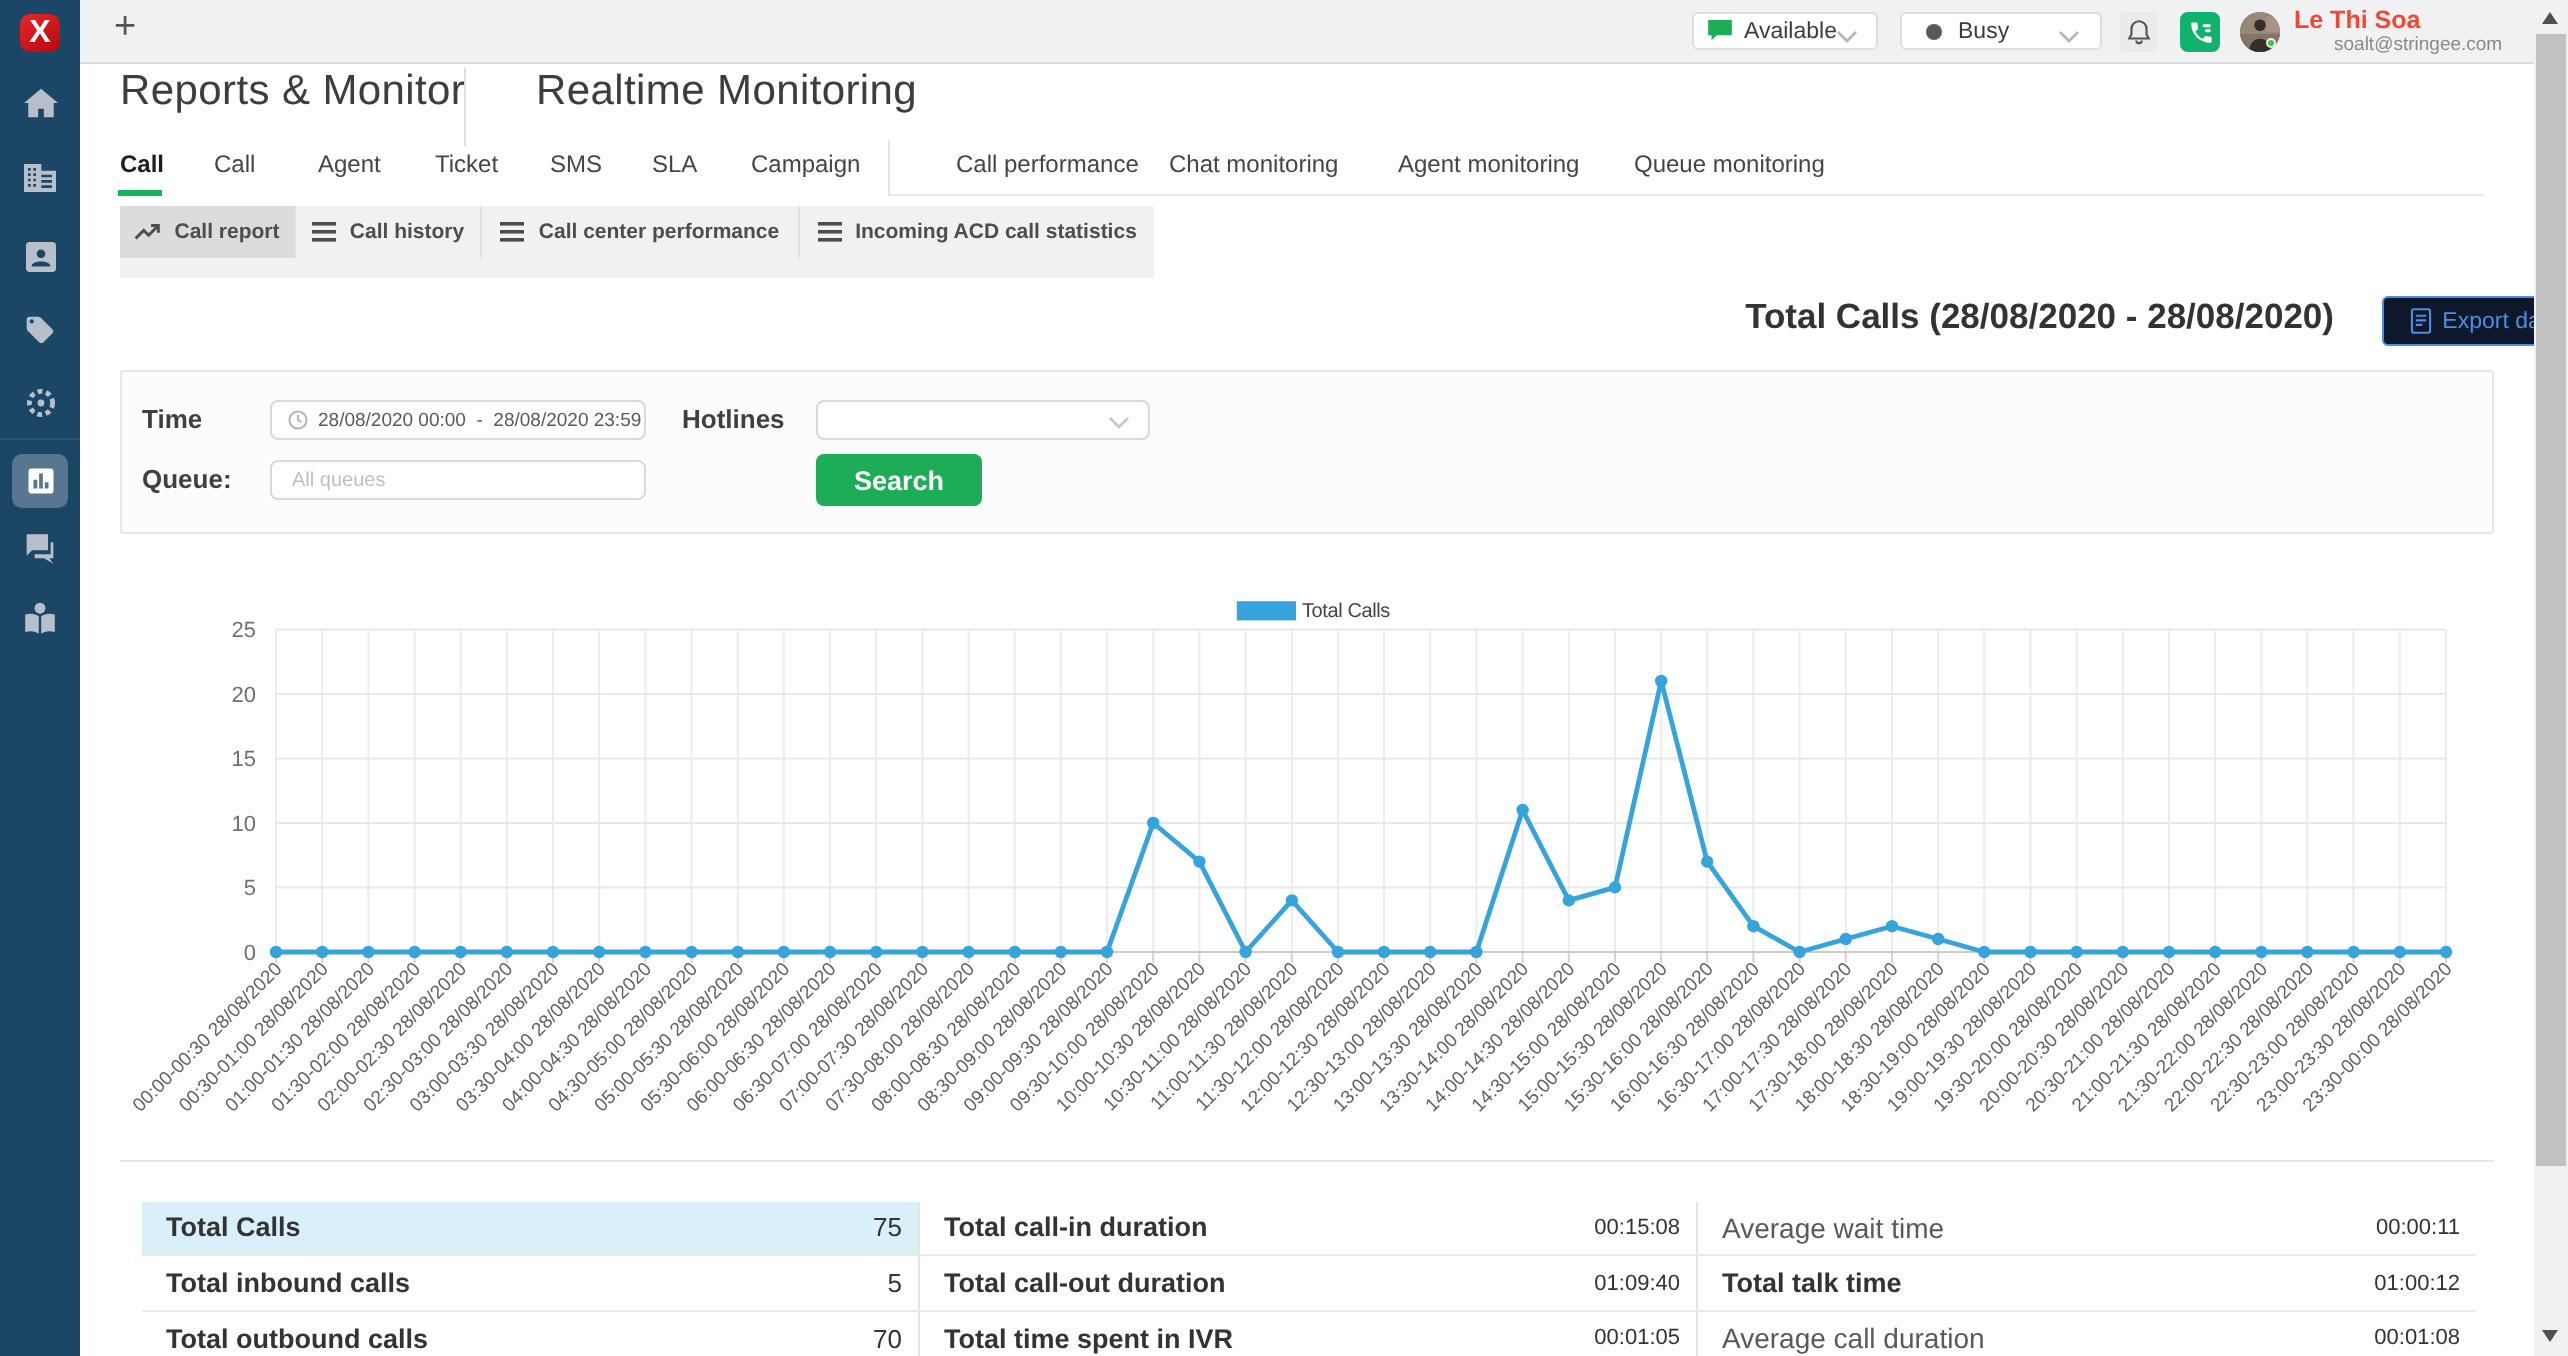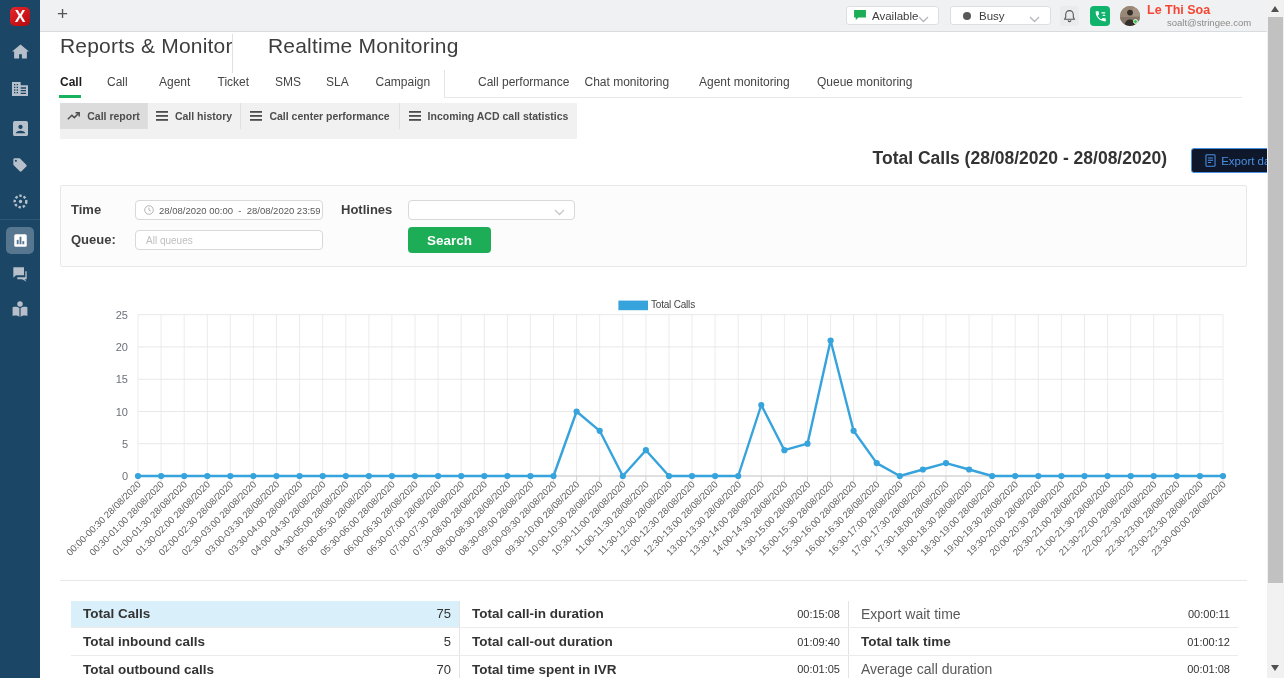--- a/index.html
+++ b/index.html
@@ -469,21 +469,21 @@
     <div class="trow">
       <div class="tcell hl">
           <div class="tlab">Total Calls</div>
           <div class="tval">75</div>
         </div>
       <div class="tcell">
           <div class="tlab">Total call-in duration</div>
           <div class="tval sm">00:15:08</div>
         </div>
       <div class="tcell">
-          <div class="tlab reg">Export wait time</div>
+          <div class="tlab reg">Average wait time</div>
           <div class="tval sm">00:00:11</div>
         </div>
     </div>
     <div class="trow">
       <div class="tcell">
           <div class="tlab">Total inbound calls</div>
           <div class="tval">5</div>
         </div>
       <div class="tcell">
           <div class="tlab">Total call-out duration</div>

